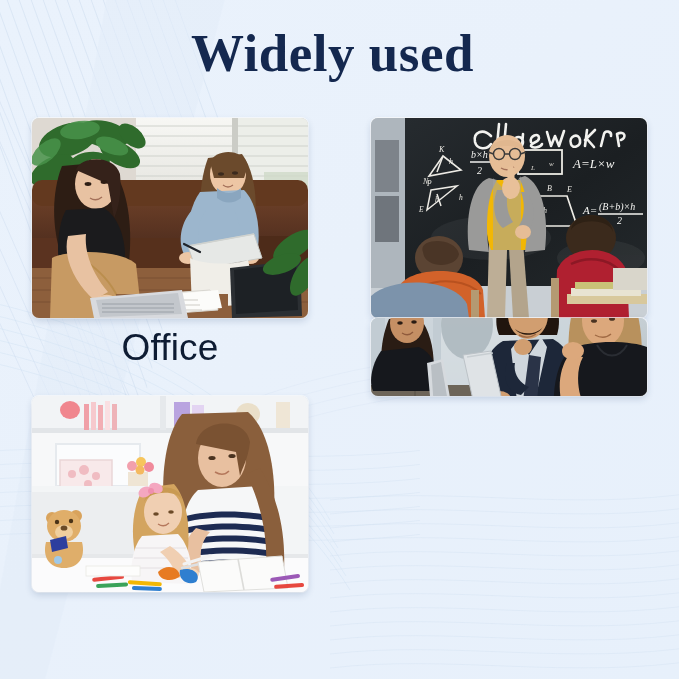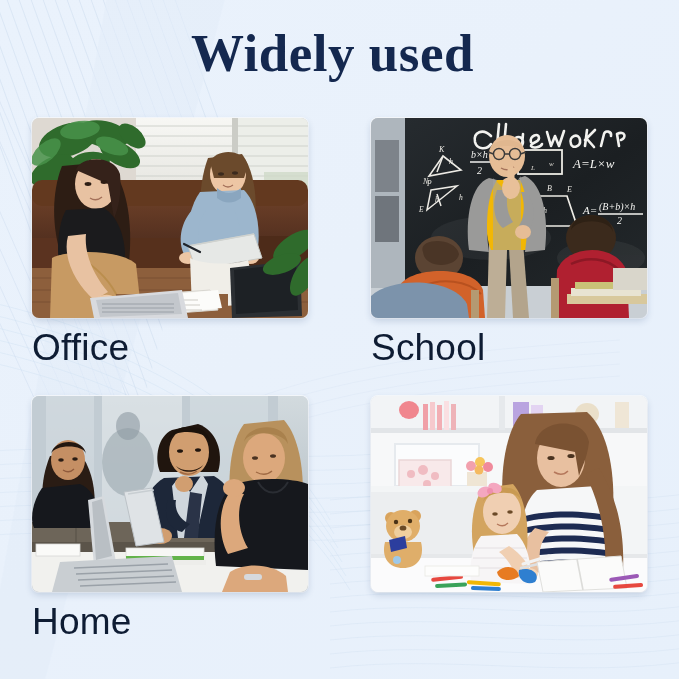--- a/index.html
+++ b/index.html
@@ -60,20 +60,21 @@
     width: 615px;
     height: 540px;
     display: grid;
     grid-template-columns: 276px 276px;
     grid-template-rows: 200px 78px 196px 74px;
     column-gap: 63px;
     z-index: 4;
   }
   .cell-img { position: relative; }
   .cell-label {
+    text-align: center;
     color: #0e1c33;
     font-size: 37px;
     line-height: 1;
     padding-top: 11px;
     letter-spacing: 0.2px;
     font-family: "Liberation Sans", sans-serif;
   }
 
   .photo {
     position: relative;
@@ -471,21 +472,20 @@
           <rect x="204" y="164" width="62" height="7" fill="#c9c277"></rect>
           <rect x="242" y="150" width="34" height="22" fill="#d9d6cb"></rect>
 
           <rect x="180" y="160" width="8" height="40" fill="#b49a72"></rect>
           <rect x="100" y="172" width="8" height="28" fill="#b49a72"></rect>
         </svg>
       </div>
     </div>
 
     <div class="cell-label">Office</div>
-    <div class="cell-label">School</div>
 
     <div class="cell-img">
       <div class="photo">
         <svg viewBox="0 0 276 196" preserveAspectRatio="xMidYMid slice" xmlns="http://www.w3.org/2000/svg">
           <defs>
             <linearGradient id="bkGlass" x1="0" y1="0" x2="0" y2="1">
               <stop offset="0%" stop-color="#d2dade"></stop>
                 <stop offset="100%" stop-color="#aab5bd"></stop>
             </linearGradient>
           </defs>
@@ -720,16 +720,15 @@
             <rect x="100" y="190" width="30" height="4" rx="2" fill="#2f7fd0" transform="rotate(2 100 190)"></rect>
             <rect x="238" y="182" width="30" height="4" rx="2" fill="#9b59b6" transform="rotate(-8 238 182)"></rect>
             <rect x="242" y="189" width="30" height="4" rx="2" fill="#e7483f" transform="rotate(-4 242 189)"></rect>
           </g>
 
           <rect x="54" y="170" width="54" height="10" fill="#fdfdfc" stroke="#e8e8e4" stroke-width="0.8"></rect>
         </svg>
       </div>
     </div>
 
-    <div class="cell-label">Home</div>
 
   </div>
 </div>
 
 </body></html>

